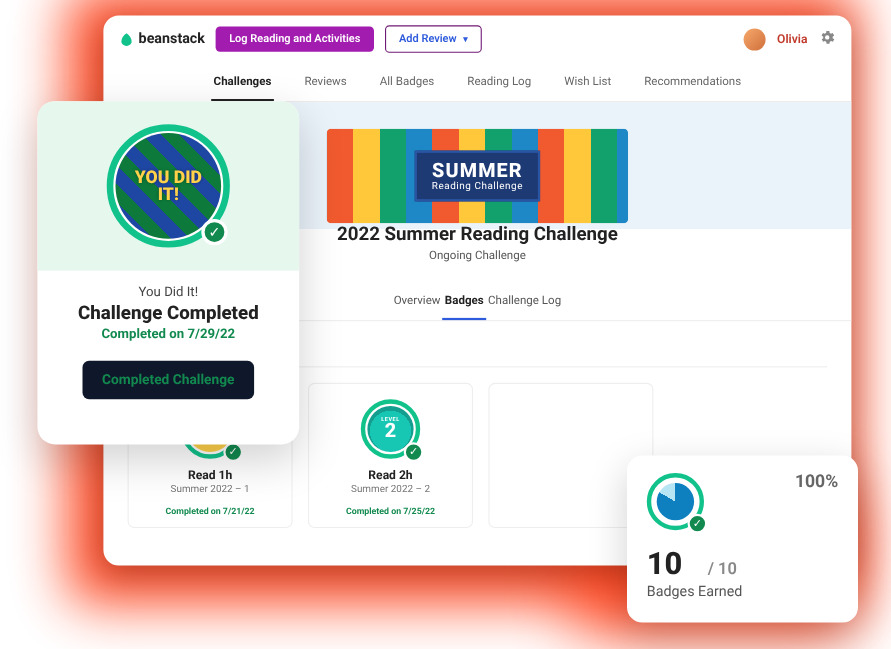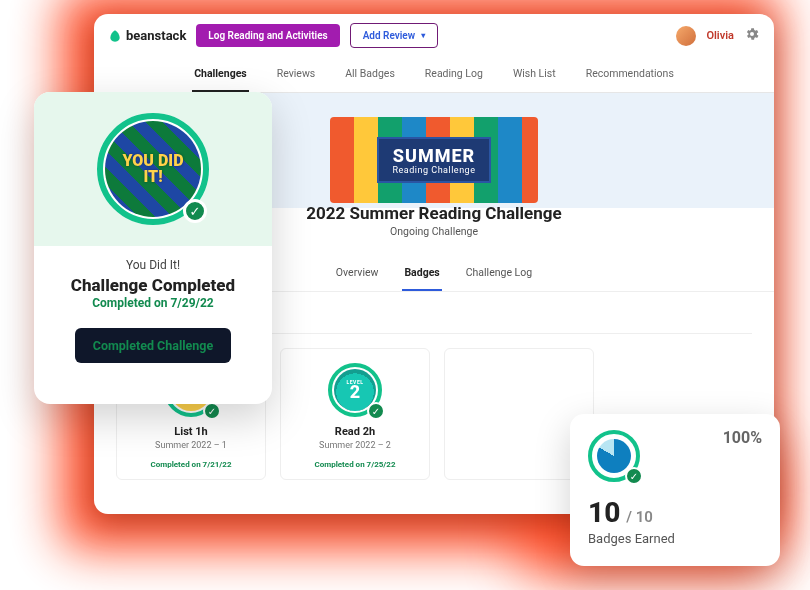--- a/index.html
+++ b/index.html
@@ -78,41 +78,41 @@
     font-size:10.5px;
     color:#666;
     justify-content:center;
   }
   .tabs span { padding:10px 2px; cursor:pointer; }
   .tabs span.active { color:#222; font-weight:700; border-bottom:2px solid #222; }
 
   
   .hero-wrap { background:linear-gradient( to bottom, #eaf2fa 0%, #eaf2fa 58%, #fff 58%, #fff 100%); padding:24px 0 0; text-align:center; }
   .banner {
-    width:208px; height:86px;
+    width:274px; height:86px;
     margin:0 auto;
     border-radius:4px;
     overflow:hidden;
     display:flex; align-items:center; justify-content:center;
     background:
       linear-gradient(#1e3a74,#1e3a74) center/110px 46px no-repeat,
       repeating-linear-gradient(90deg,#f05a2e 0 24px,#ffc83a 24px 48px,#12a06c 48px 72px,#1e88c7 72px 96px);
   }
   .banner-inner {
     background:#1e3a74; padding:6px 14px; text-align:center; color:#fff;
     border:2px solid #2a55a3;
   }
   .banner-inner .t1 { font-size:18px; font-weight:800; letter-spacing:1px; }
   .banner-inner .t2 { font-size:9px; letter-spacing:.5px; margin-top:-1px; }
   .challenge-title { font-size:17px; font-weight:700; color:#222; }
   .challenge-sub { font-size:10.5px; color:#555; margin-top:2px; }
 
   
   .subtabs {
-    display:flex; gap:22px; justify-content:center;
+    display:flex; justify-content:center;
     font-size:10.5px; color:#555;
     border-bottom:1px solid #eee;
     margin-top:18px;
   }
   .subtabs span { padding:10px 2px; cursor:pointer; }
   .subtabs span.active { color:#222; font-weight:700; border-bottom:2px solid #2e5bdb; }
 
   
   .badges-area { padding:0 22px; }
   .section-header {
@@ -236,21 +236,21 @@
     position:absolute; inset:9px; border-radius:50%;
     background:conic-gradient(#0e7fbf 0 300deg,#b8e5f3 300deg 360deg);
   }
   .prog-icon .check{
     position:absolute; right:-3px; bottom:-3px;
     width:18px;height:18px;border-radius:50%;
     background:#128a4f;color:#fff;font-size:10px;
     display:flex;align-items:center;justify-content:center;
     border:2px solid #fff;
   }
-  .prog-counts { margin-top:14px; display:flex; align-items:baseline; gap:6px; }
+  .prog-counts { margin-top:14px; display:flex; align-items:baseline; gap:23px; }
   .prog-counts .big { font-size:28px; font-weight:800; color:#222; }
   .prog-counts .small { font-size:15px; font-weight:600; color:#888; }
   .prog-label { font-size:13px; color:#555; margin-top:2px; }
 
 </style>
 </head>
 <body>
 
 <div class="glow"></div>
 <div class="glow bottom-right"></div>
@@ -310,21 +310,21 @@
 
       <div class="badge-card">
         <div class="level-badge">
           <div class="ring"></div>
           <div class="inner l1">
               <small>LEVEL</small>
               <span class="num">1</span>
             </div>
           <div class="check">✓</div>
         </div>
-        <div class="bname">List 1h</div>
+        <div class="bname">Read 1h</div>
         <div class="bsub">Summer 2022 – 1</div>
         <div class="bdate">Completed on 7/21/22</div>
       </div>
 
       <div class="badge-card">
         <div class="level-badge">
           <div class="ring"></div>
           <div class="inner l2">
               <small>LEVEL</small>
               <span class="num">2</span>

